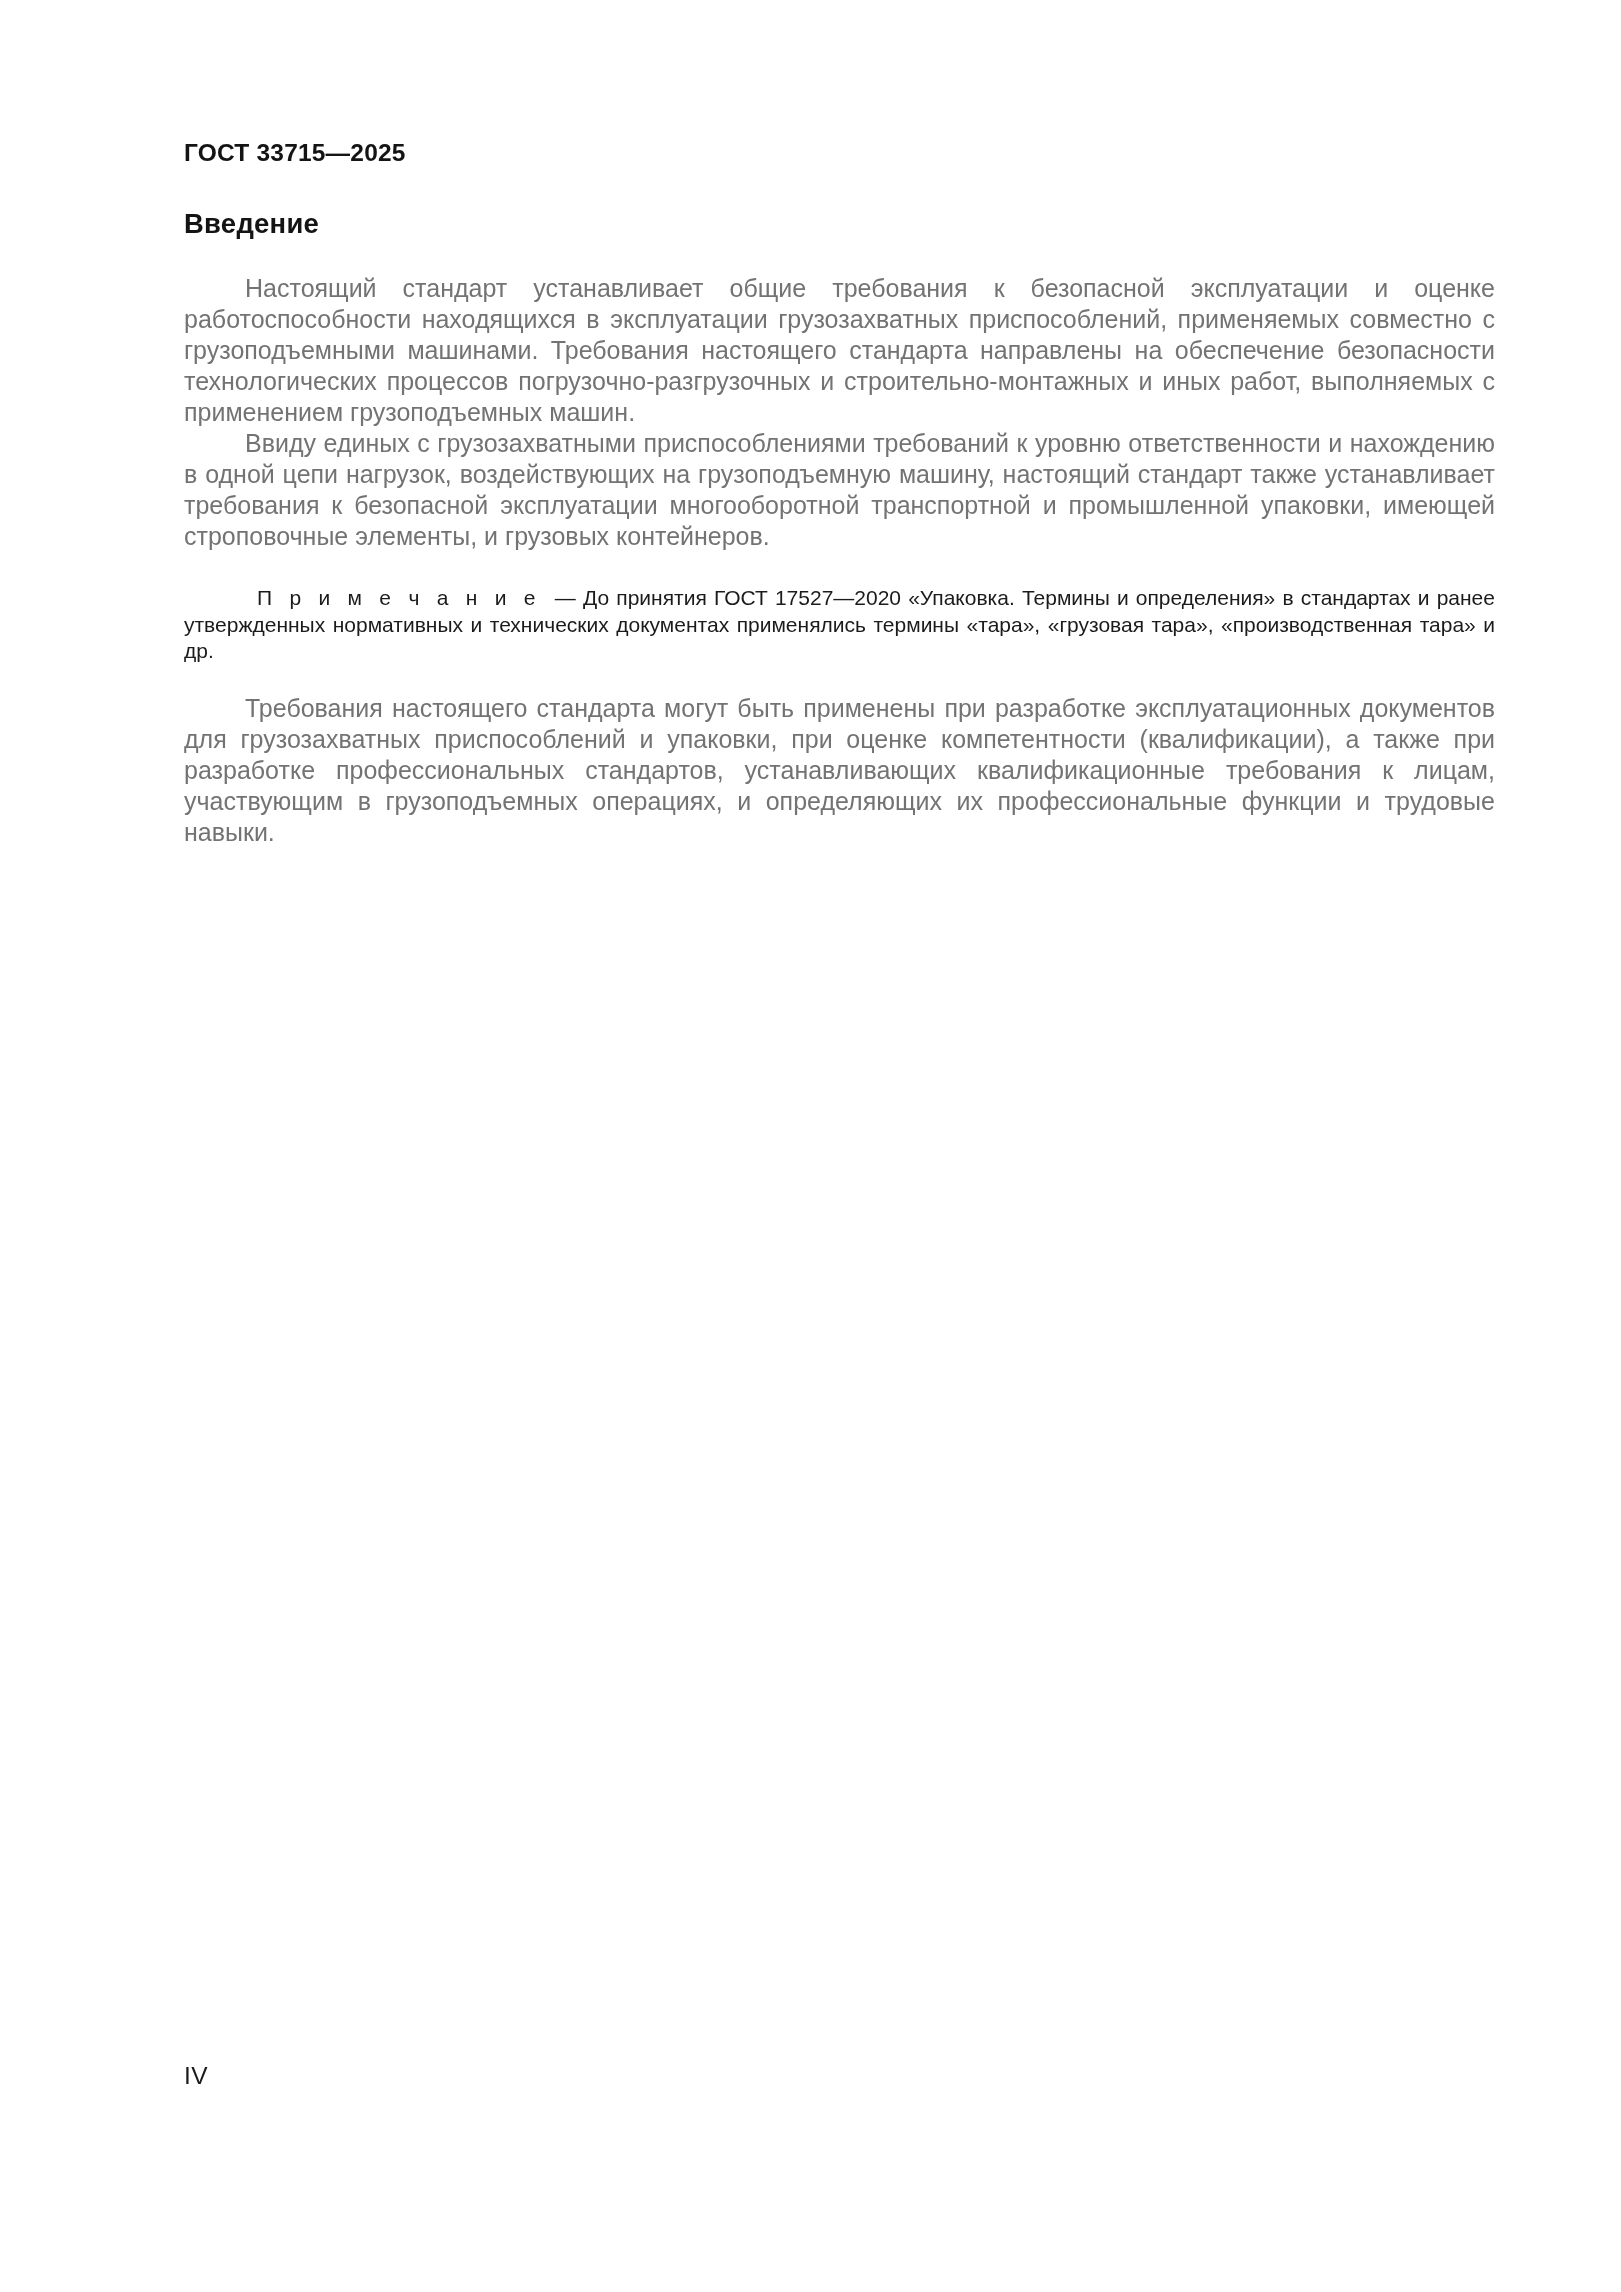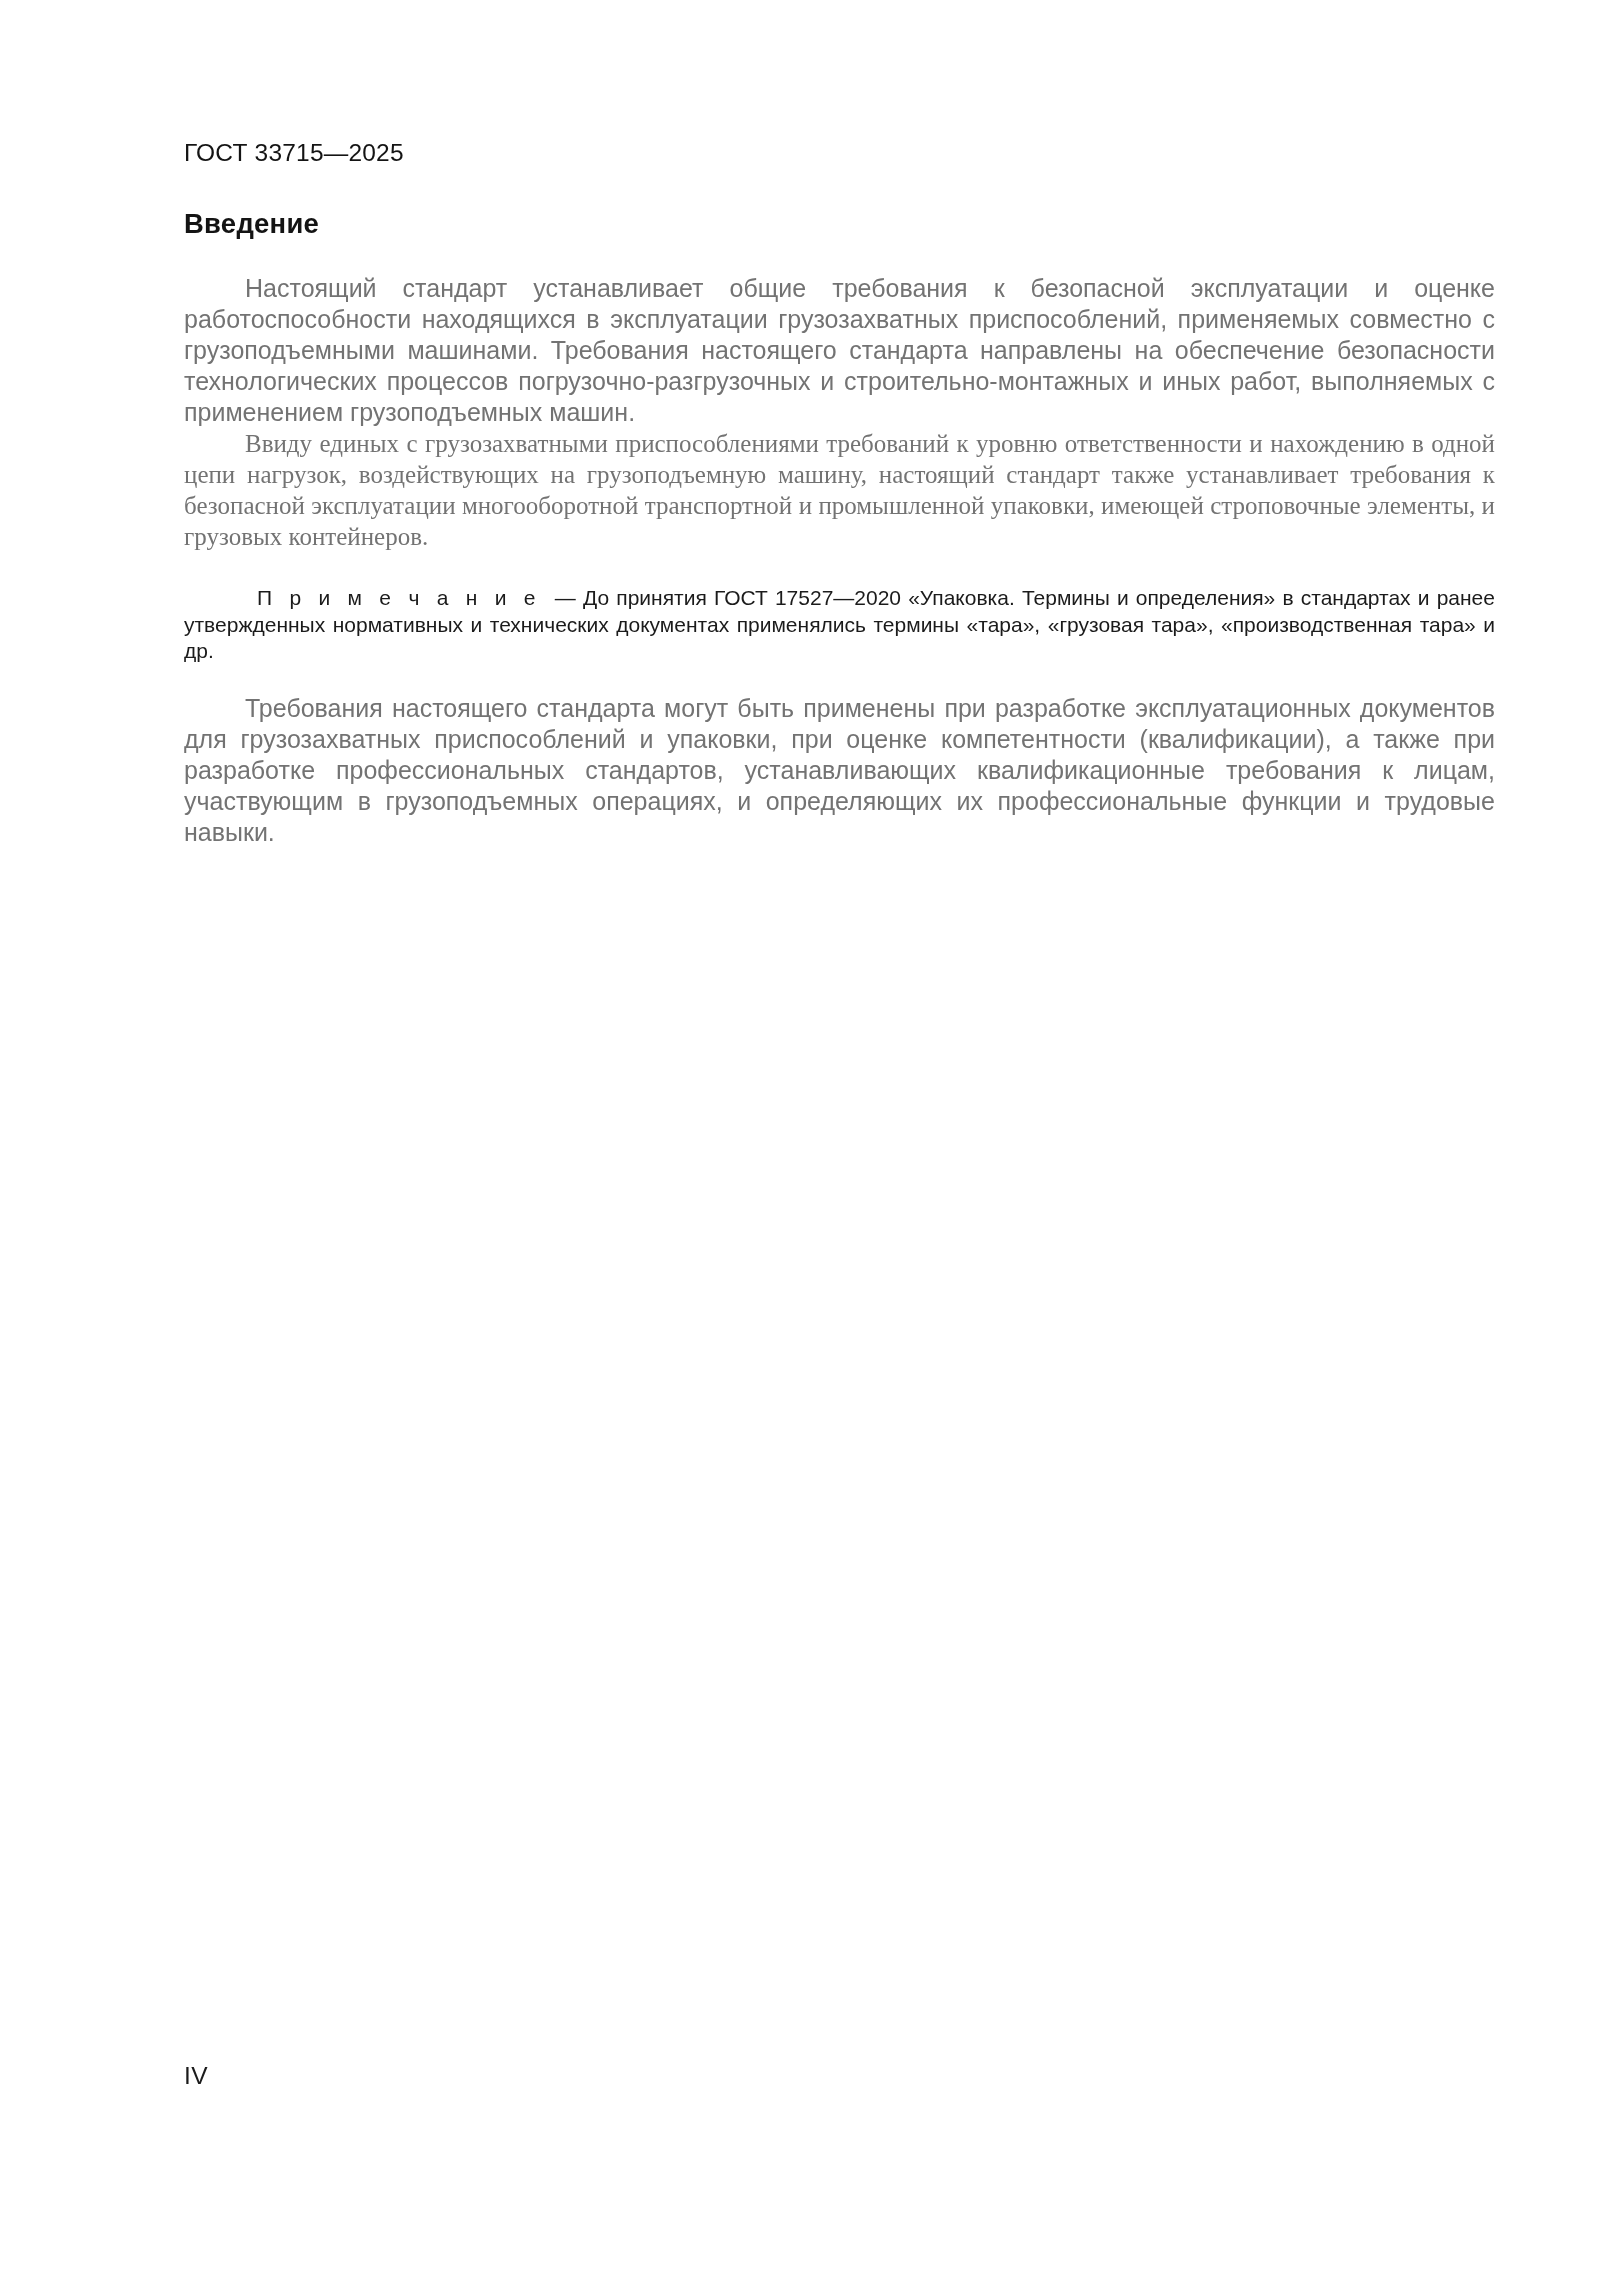--- a/index.html
+++ b/index.html
@@ -20,21 +20,21 @@
     color: #1a1a1a;
     -webkit-font-smoothing: antialiased;
   }
 
   
   .running-header {
     position: absolute;
     left: 184px;
     top: 139px;
     font-size: 24.5px;
-    font-weight: normal;
+    font-weight: bold;
     letter-spacing: 0.2px;
     color: #141414;
     white-space: nowrap;
   }
 
   
   .content {
     position: absolute;
     left: 184px;
     top: 208px;
@@ -56,21 +56,20 @@
     line-height: 31px;
     text-align: justify;
     text-justify: inter-word;
     text-indent: 61px;
     color: #737373;
     hyphens: manual;
   }
 
   p.body-par + p.body-par {
     margin-top: 0px;
-    font-family: Liberation Serif, serif;
   }
 
   p.gap-before {
     margin-top: 28px;
   }
 
   
   p.body-par:last-child {
     text-align-last: left;
   }

